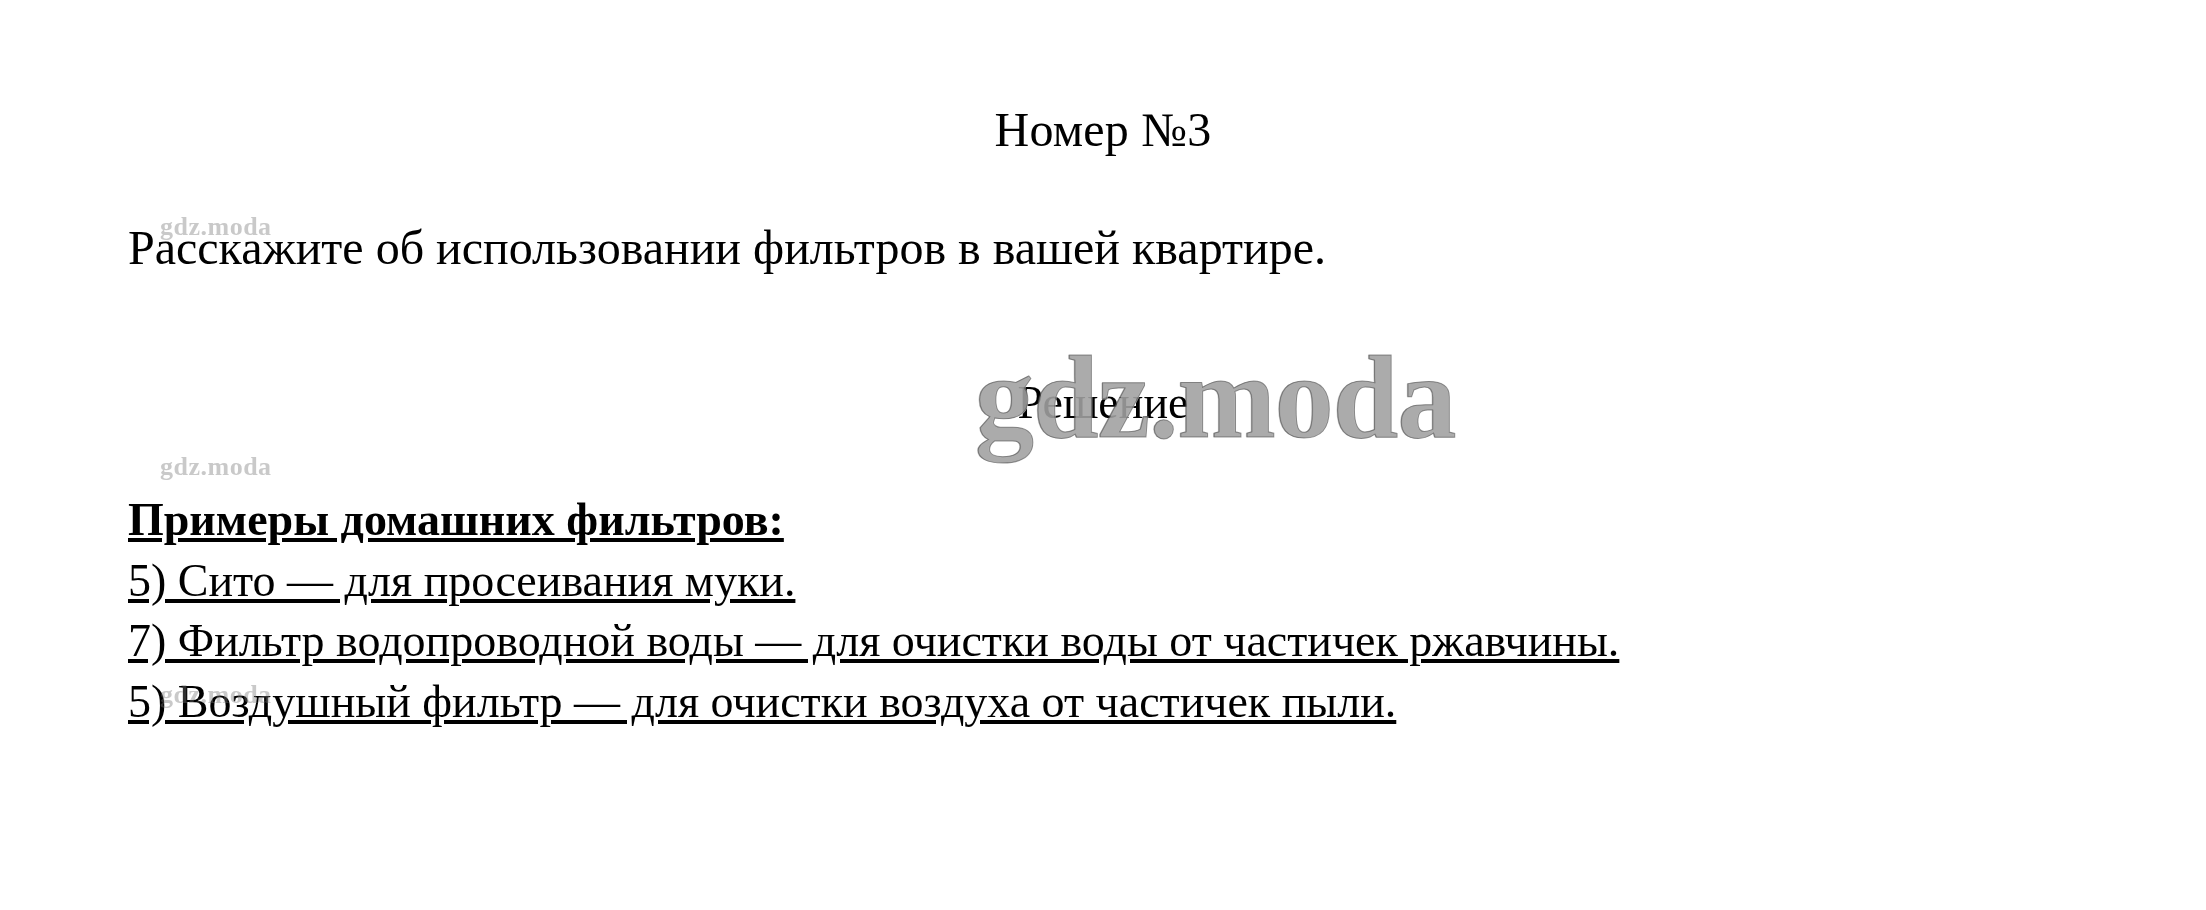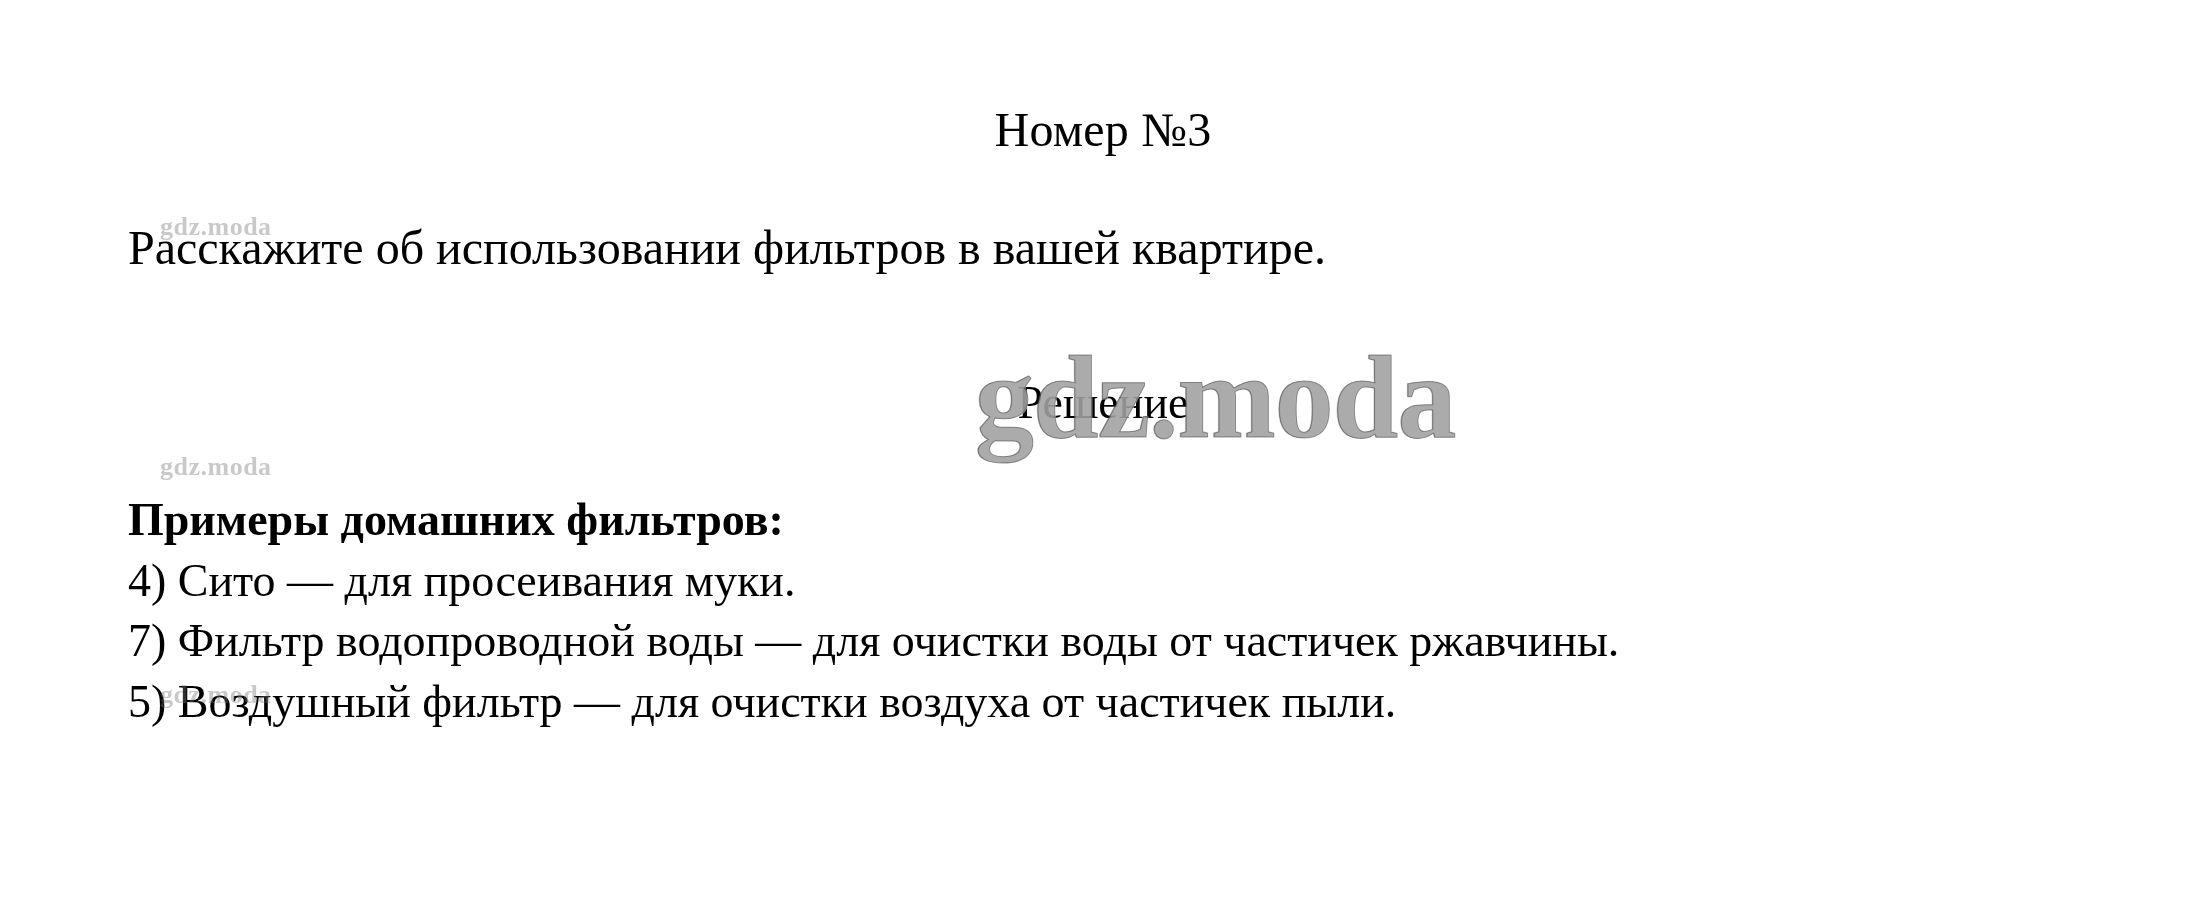--- a/index.html
+++ b/index.html
@@ -58,20 +58,21 @@
     left: 128px;
     font-size: 46px;
     line-height: 1.32;
     white-space: nowrap;
   }
   .answer-block .lead {
     font-weight: bold;
   }
   .answer-block .line {
     display: block;
+    text-decoration: underline;
   }
 
   
   .wm-small {
     position: absolute;
     font-family: "Liberation Serif", serif;
     font-weight: bold;
     font-size: 26px;
     color: rgba(120, 120, 120, 0.40);
     letter-spacing: 0.5px;
@@ -108,21 +109,21 @@
 <div class="page">
 
   <div class="title">Номер №3</div>
 
   <div class="question">Расскажите об использовании фильтров в вашей квартире.</div>
 
   <div class="solution-heading">Решение</div>
 
   <div class="answer-block">
     <span class="line lead">Примеры домашних фильтров:</span>
-    <span class="line">4) Сито — для просеивания муки.</span>
+    <span class="line">5) Сито — для просеивания муки.</span>
     <span class="line">7) Фильтр водопроводной воды — для очистки воды от частичек ржавчины.</span>
     <span class="line">5) Воздушный фильтр — для очистки воздуха от частичек пыли.</span>
   </div>
 
   <div class="wm-small w1">gdz.moda</div>
   <div class="wm-small w2">gdz.moda</div>
   <div class="wm-small w3">gdz.moda</div>
 
   <div class="wm-big">gdz.moda</div>
 

